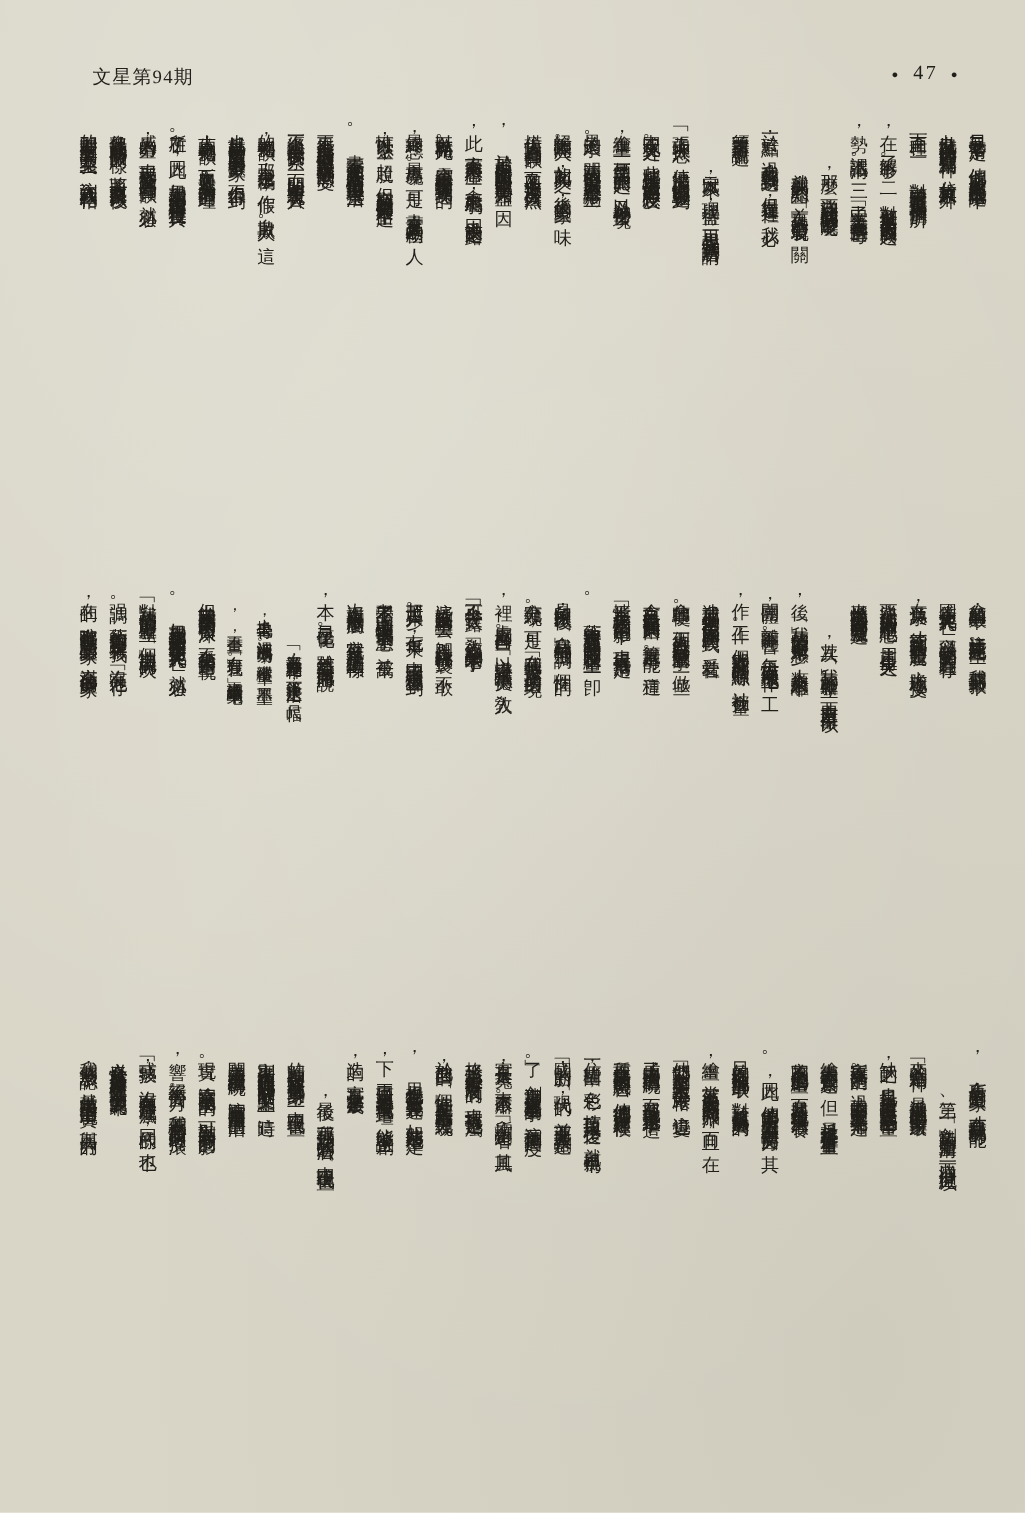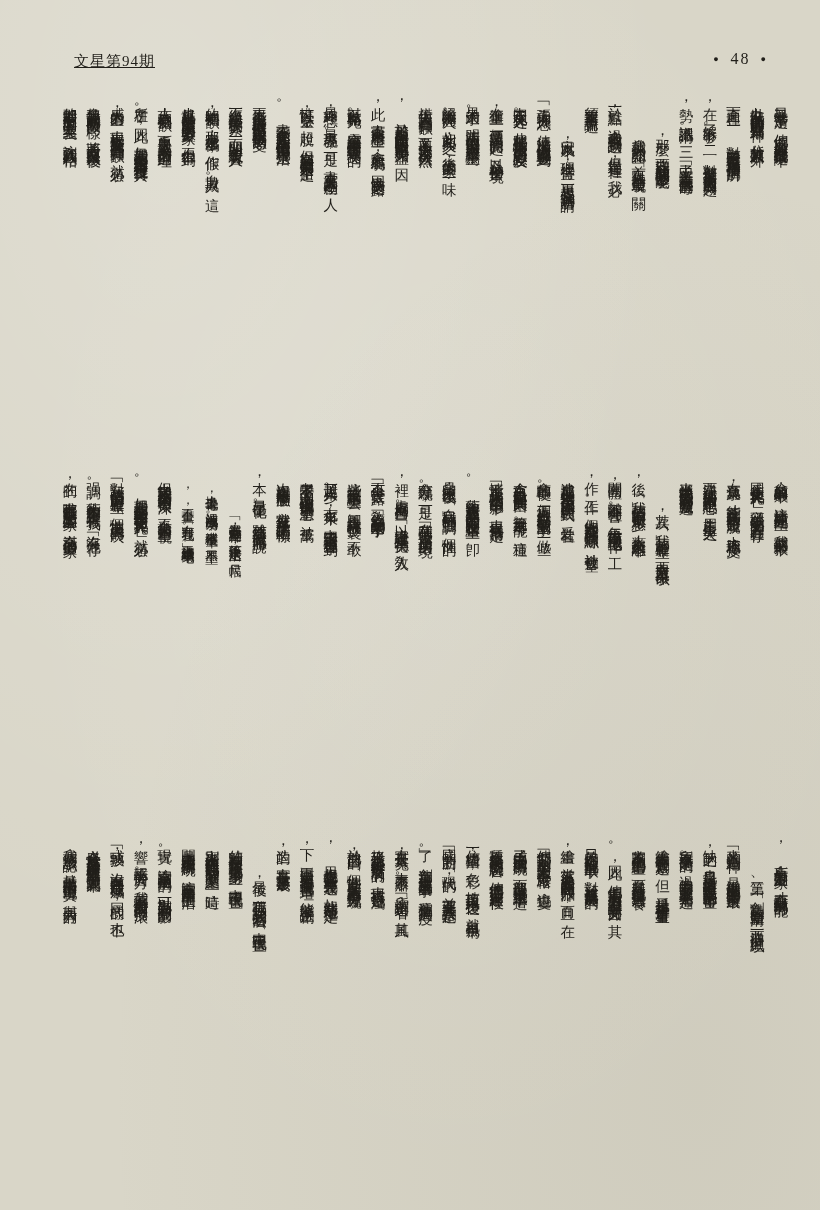--- a/index.html
+++ b/index.html
@@ -10,21 +10,21 @@
     background-image:
       radial-gradient(ellipse at 20% 10%, rgba(255,255,255,0.18), rgba(255,255,255,0) 55%),
       radial-gradient(ellipse at 85% 90%, rgba(120,115,95,0.10), rgba(120,115,95,0) 60%),
       radial-gradient(ellipse at 55% 45%, rgba(255,255,253,0.10), rgba(255,255,255,0) 70%);
     color:#211f1a;
     font-family:"Liberation Serif", serif;
     overflow:hidden;
   }
   .header-title {
     position:absolute; left:74px; top:52px;
-    font-size:15px; letter-spacing:1px;text-decoration:underline;
+    font-size:15px; letter-spacing:1px;
   }
   .pagination {
     position:absolute; right:52px; top:50px;
     font-size:16px; letter-spacing:2px;
     display:flex; align-items:center; gap:10px;
   }
   .pagination .bullet { font-size:9px; line-height:1; }
   .band {
     position:absolute; right:28px;
     height:360px;
@@ -47,21 +47,21 @@
 </style>
 </head>
 <body>
 
 <div class="page">
 
   <div class="header-title">文星第94期</div>
 
   <div class="pagination">
     <span class="bullet">●</span>
-    <span>48</span>
+    <span>47</span>
     <span class="bullet">●</span>
   </div>
 
   <section class="band band-1">
       <div class="col">早已非常清楚了。他們之所以會如此盲從地跟隨十</div>
       <div class="col">九世紀以前西洋的那種寫實精神，分析其原因不外</div>
       <div class="col">下面三種：一、對於中國繪畫眞正精神與價值的所</div>
       <div class="col">在，了解不够。二、對整個世界美術史的發展與趨</div>
       <div class="col">勢，認識不清。三、中了「普羅主義」宣傳的毒。</div>
       <div class="col">　　那麼，西洋到底能給我們些甚麼呢？</div>

